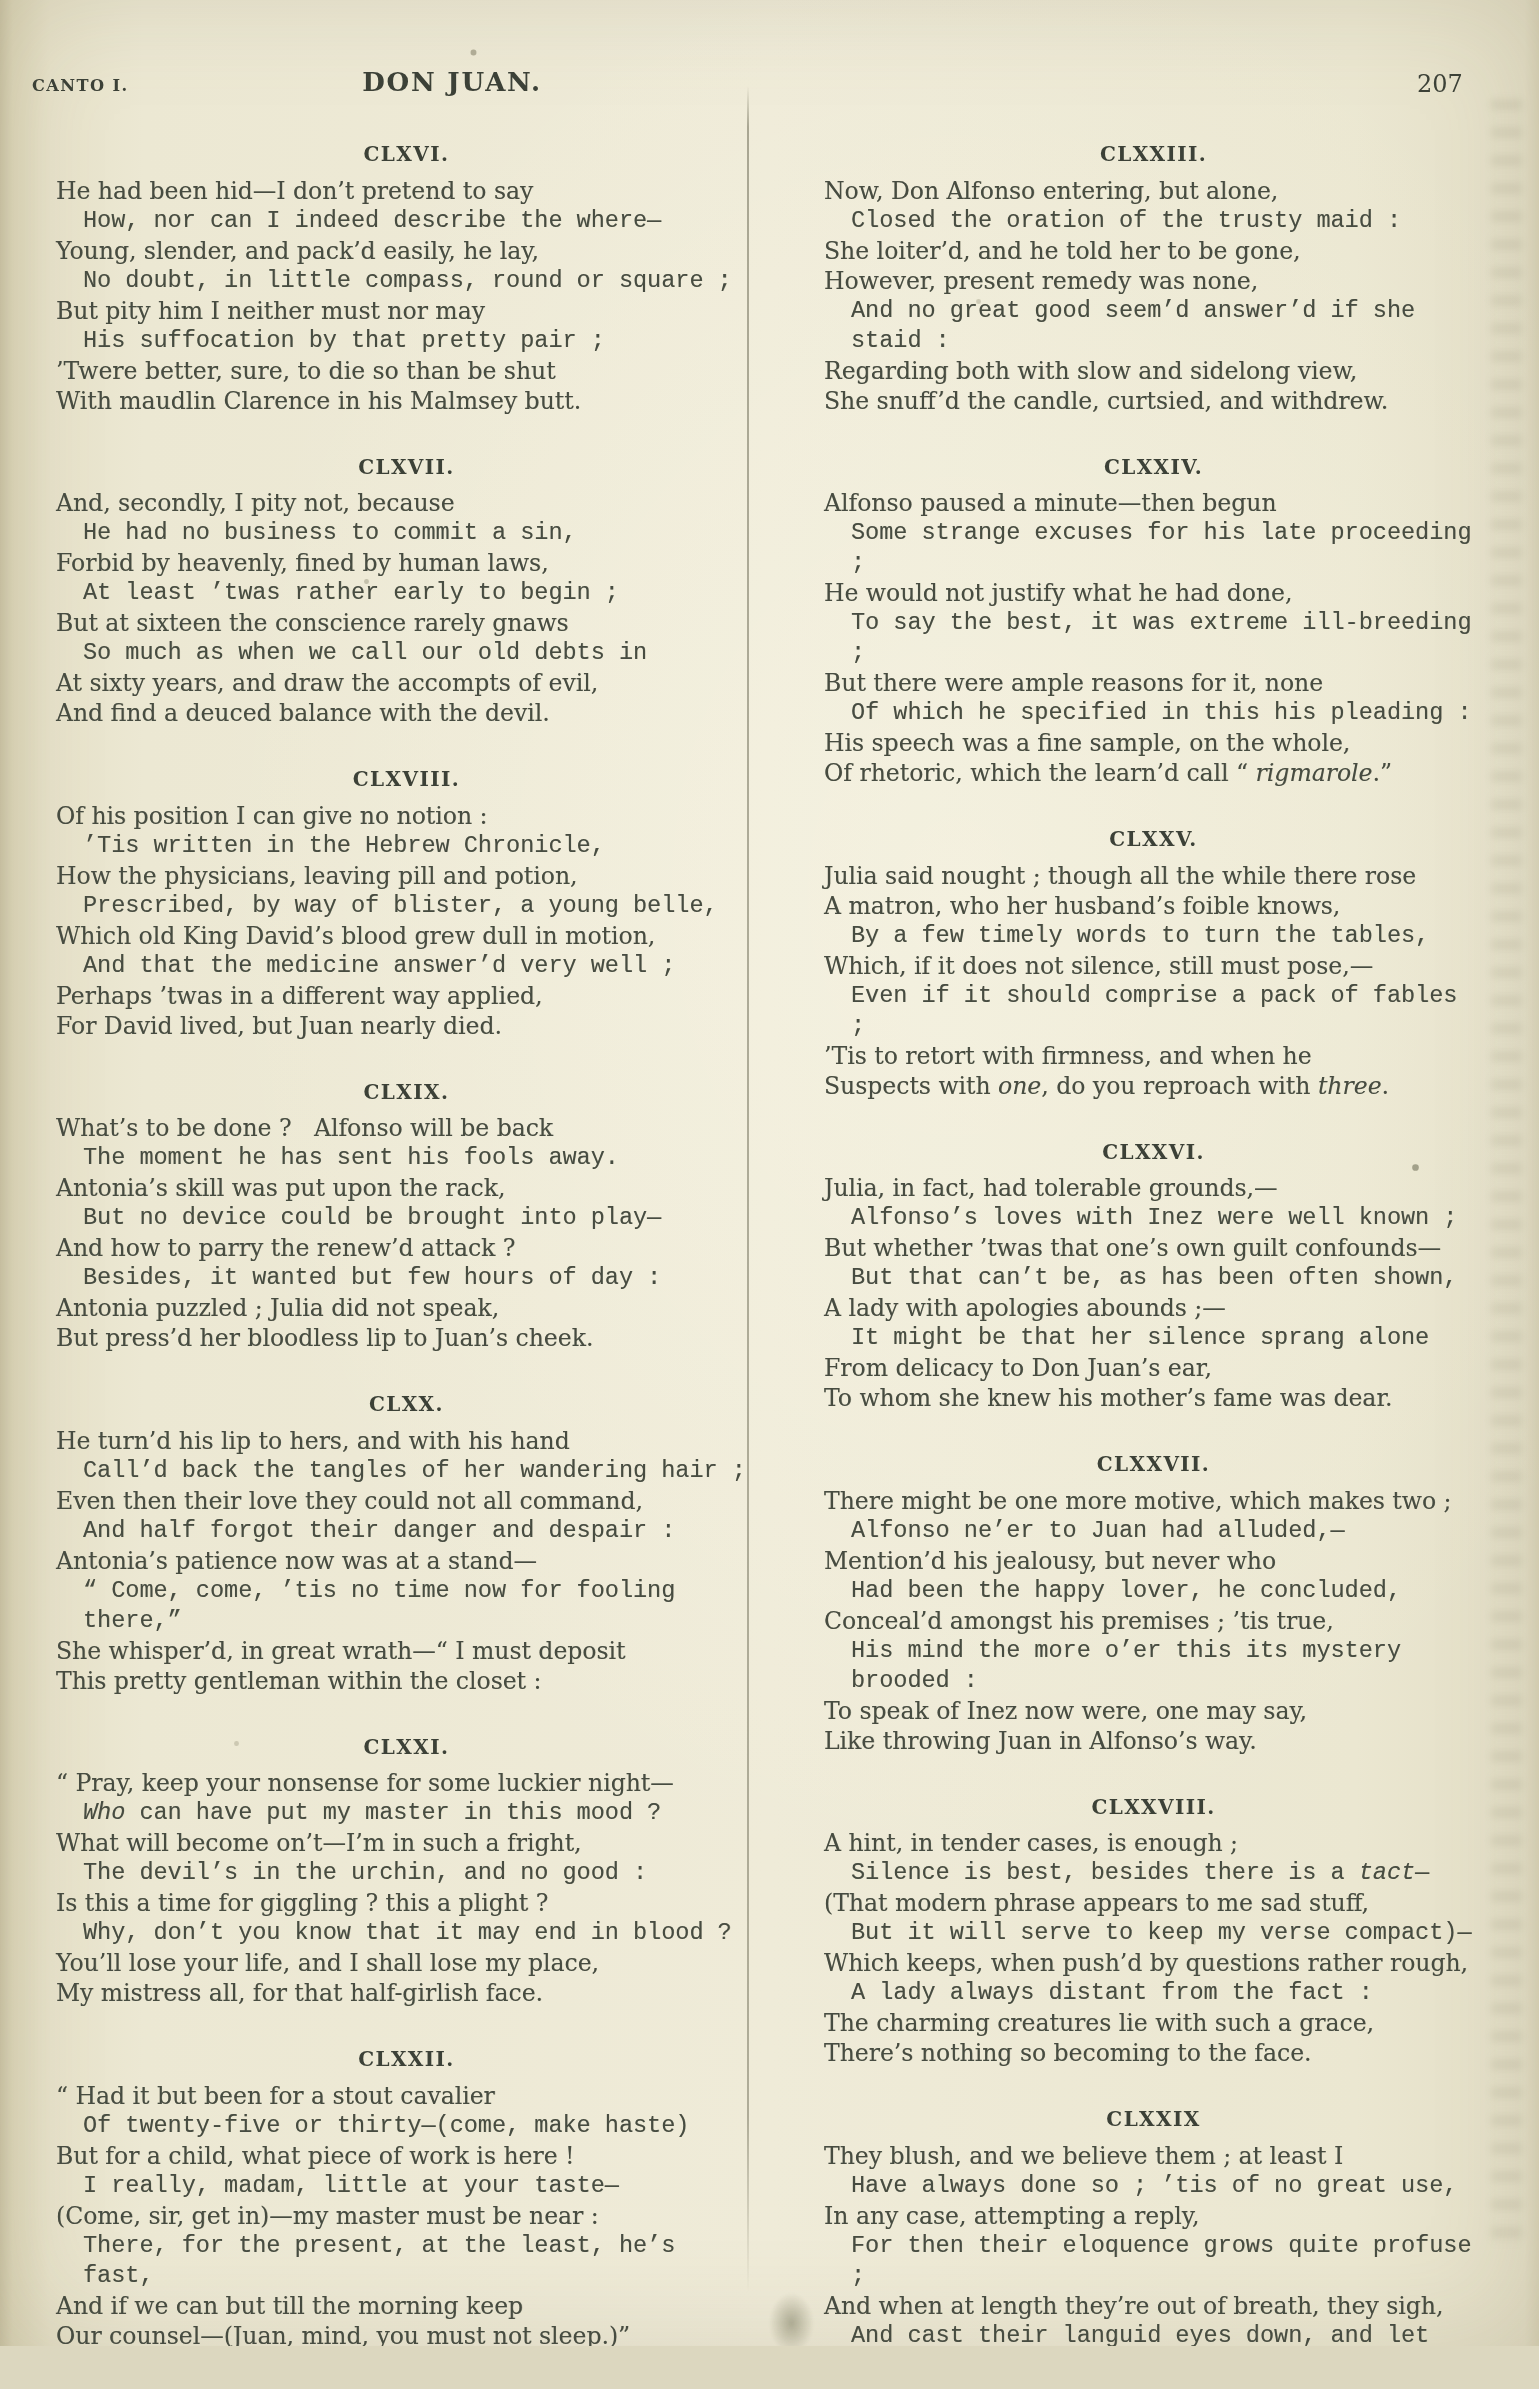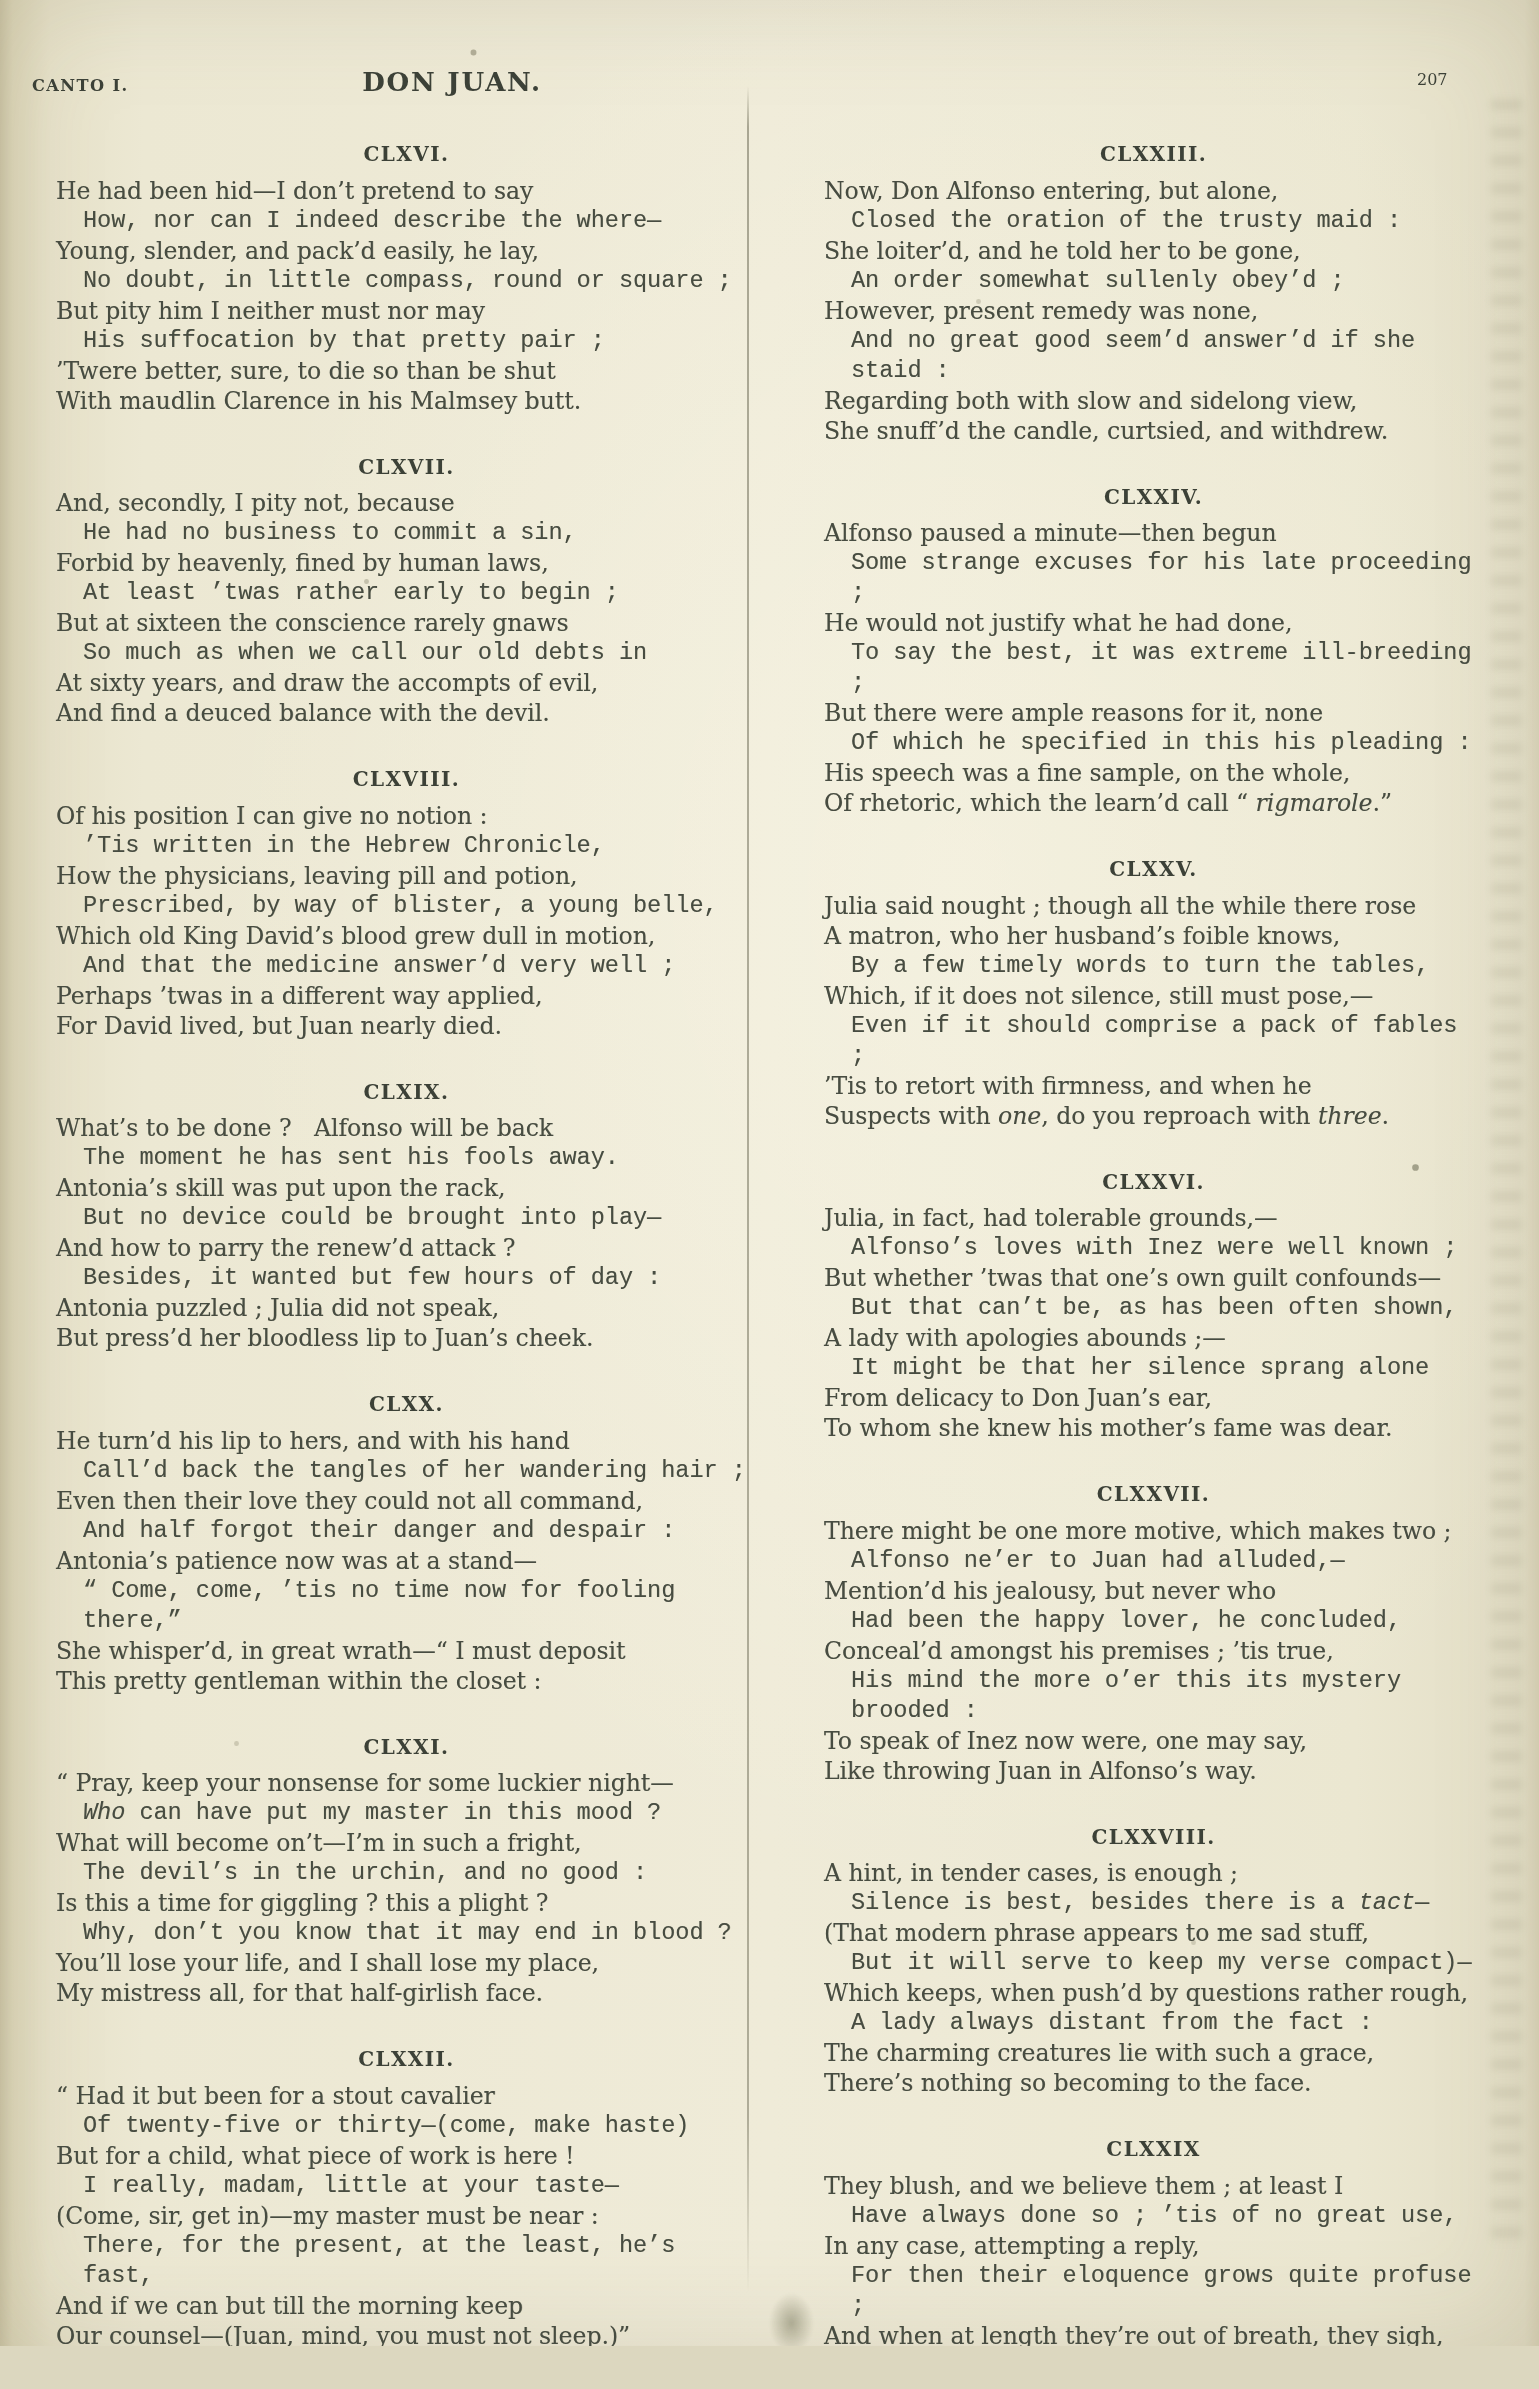--- a/index.html
+++ b/index.html
@@ -20,21 +20,21 @@
       linear-gradient(180deg, #e4dfc7 0px, var(--paper) 63px, var(--paper) 96%, #e2ddc4 100%);
     background-color:var(--paper);
     box-shadow: inset 0 0 108px rgba(120,110,75,0.18);
     font-family:"DejaVu Serif","Liberation Serif",serif;
     color:var(--ink);
     overflow:hidden;
   }
   .hdr{position:absolute;white-space:nowrap;color:var(--heading-ink);}
   .hdr.canto{left:32px;top:76px;font-size:16.2px;font-weight:bold;letter-spacing:1.4px;}
   .hdr.title{left:424px;top:67px;transform:translateX(-50%);font-size:26px;font-weight:bold;letter-spacing:1.8px;margin-left:28px;}
-  .hdr.pageno{left:1417px;top:70px;font-size:16px;}
+  .hdr.pageno{left:1417px;top:70px;font-size:24px;}
   .divider{
     position:absolute;left:747px;top:86px;width:1.8px;height:2207px;
     background:linear-gradient(180deg, rgba(111,109,88,0) 0, rgba(111,109,88,0.55) 41px, rgba(111,109,88,0.5) 92%, rgba(111,109,88,0));
   }
   .cols{display:flex;align-items:flex-start;}
   .col{box-sizing:border-box;margin-left:24px;}
   .col.left{width:749px;padding-left:32px;padding-right:16.2px;}
   .col.right{width:686px;padding-left:27px;}
   .stanza{margin:0 0 40px 0;}
   .stanza-number{
@@ -158,21 +158,20 @@
           <p class="line">And if we can but till the morning keep</p>
           <p class="line">Our counsel—(Juan, mind, you must not sleep.)”</p>
         </section>
       </div>
     <div class="col right">
         <section class="stanza">
           <h3 class="stanza-number">CLXXIII.</h3>
           <p class="line">Now, Don Alfonso entering, but alone,</p>
           <p class="line indent">Closed the oration of the trusty maid :</p>
           <p class="line">She loiter’d, and he told her to be gone,</p>
-          <p class="line indent">An order somewhat sullenly obey’d ;</p>
           <p class="line">However, present remedy was none,</p>
           <p class="line indent">And no great good seem’d answer’d if she staid :</p>
           <p class="line">Regarding both with slow and sidelong view,</p>
           <p class="line">She snuff’d the candle, curtsied, and withdrew.</p>
         </section>
         <section class="stanza">
           <h3 class="stanza-number">CLXXIV.</h3>
           <p class="line">Alfonso paused a minute—then begun</p>
           <p class="line indent">Some strange excuses for his late proceeding ;</p>
           <p class="line">He would not justify what he had done,</p>

